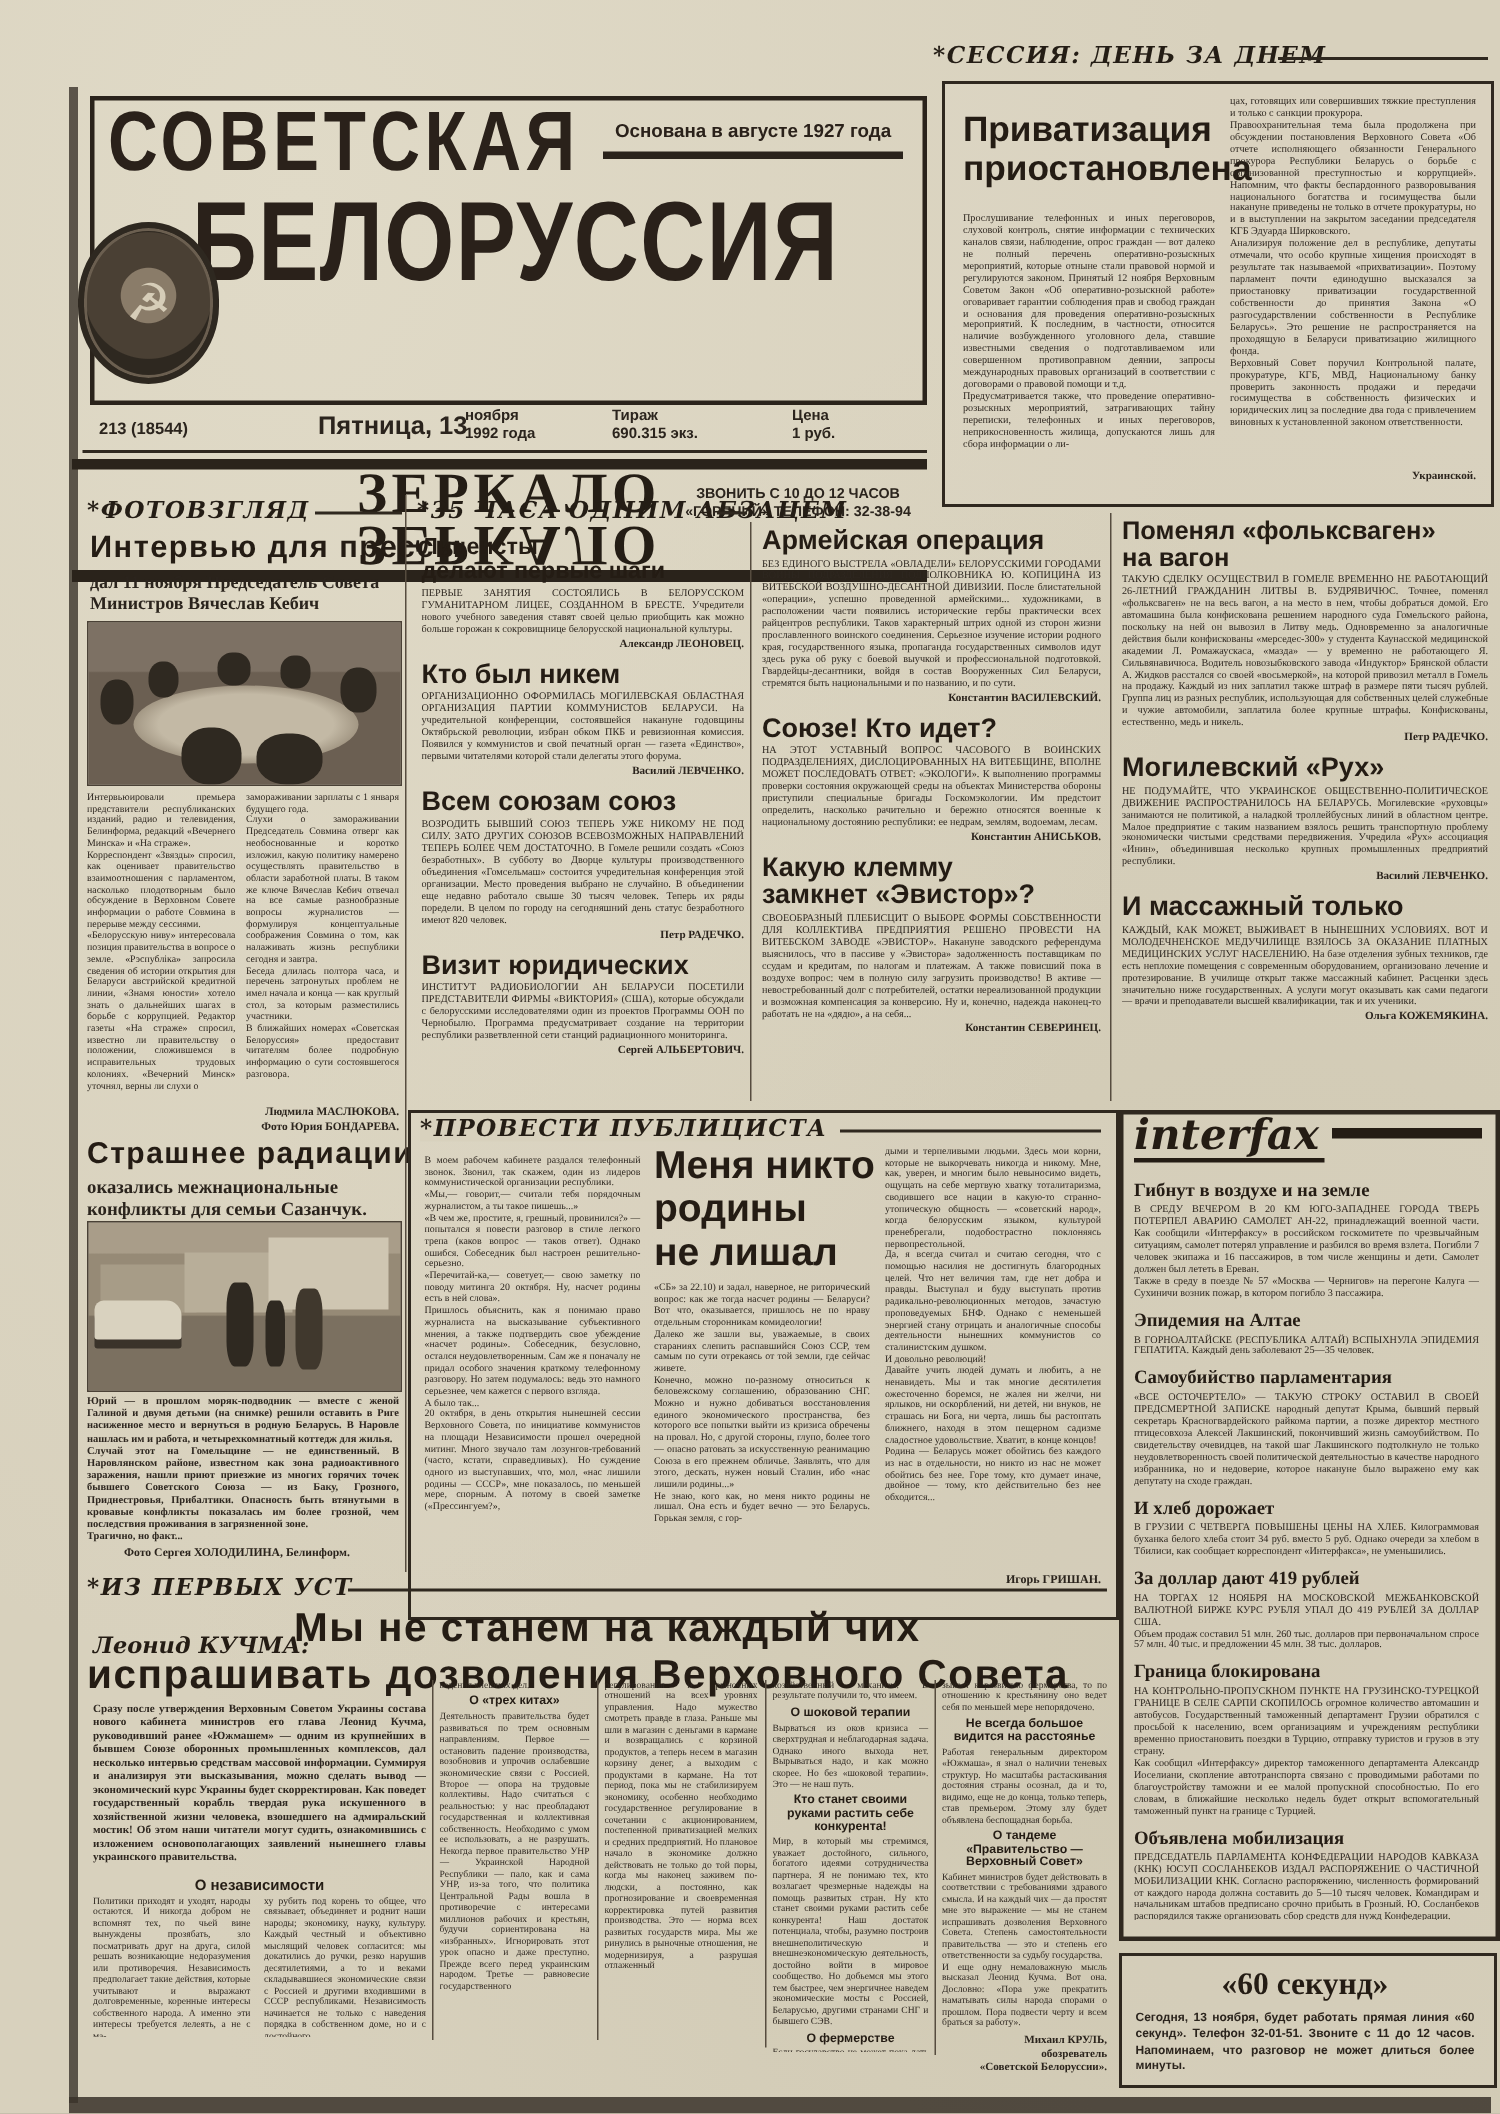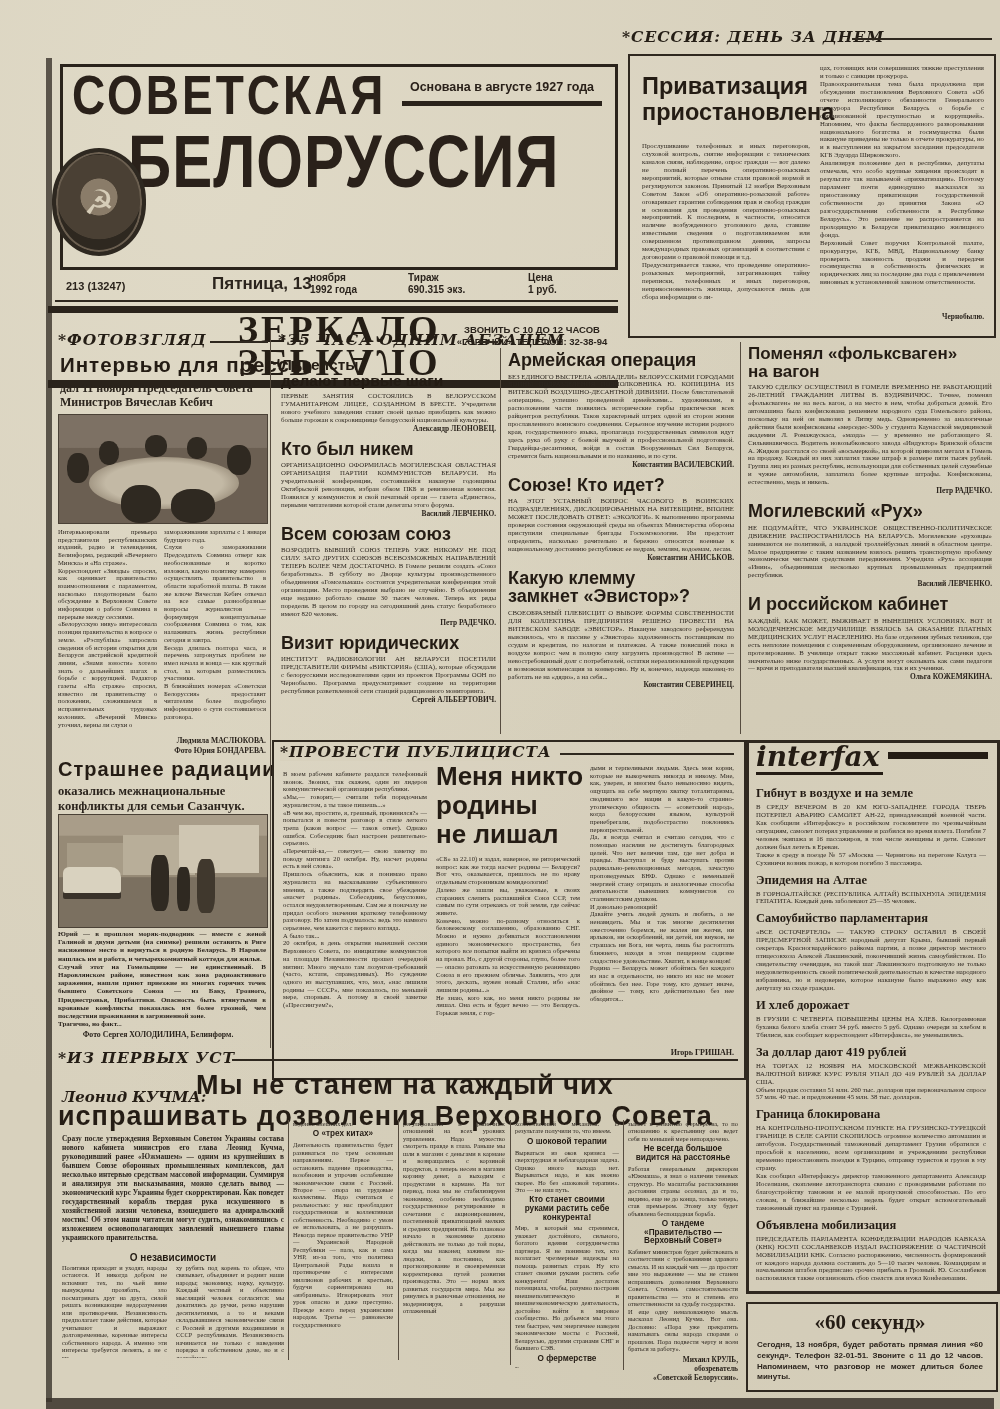--- a/index.html
+++ b/index.html
@@ -42,21 +42,21 @@
   <div class="abs sans" style="left:72px;top:66px;font-weight:bold;font-size:46px;letter-spacing:3px;color:#2a211a;transform:scaleY(1.22);transform-origin:top left;line-height:1;">СОВЕТСКАЯ</div>
   <div class="abs sans" style="left:402px;top:80px;width:200px;text-align:center;font-weight:bold;font-size:12.5px;color:#2a211a;border-bottom:5px solid #2a231b;padding-bottom:7px;">Основана в августе 1927 года</div>
   <div class="abs sans" style="left:128px;top:124px;font-weight:bold;font-size:60px;letter-spacing:1px;color:#2a211a;transform:scaleY(1.25);transform-origin:top left;line-height:1;">БЕЛОРУССИЯ</div>
 
   <div class="abs" style="left:52px;top:148px;width:86px;height:100px;border-radius:50%/48%;
               background:radial-gradient(circle at 50% 45%,#8a7c69 0 26%,#4a4034 27% 60%,#2e2820 61% 100%);
               border:4px solid #2e2820;box-shadow:0 0 0 2px #6b5f50 inset;display:flex;align-items:center;justify-content:center;">
     <span style="font-size:34px;color:#d6cdb8;font-family:'DejaVu Sans',sans-serif;">☭</span>
   </div>
 
-  <div class="abs sans" style="left:66px;top:280px;font-weight:bold;font-size:11px;">213 (13247)</div>
+  <div class="abs sans" style="left:66px;top:280px;font-weight:bold;font-size:11px;">213 (18544)</div>
   <div class="abs sans" style="left:212px;top:274px;font-weight:bold;font-size:17px;">Пятница, 13</div>
   <div class="abs sans pre" style="left:310px;top:272px;font-weight:bold;font-size:10px;line-height:1.2;">ноября
 1992 года</div>
   <div class="abs sans pre" style="left:408px;top:272px;font-weight:bold;font-size:10px;line-height:1.2;">Тираж
 690.315 экз.</div>
   <div class="abs sans pre" style="left:528px;top:272px;font-weight:bold;font-size:10px;line-height:1.2;">Цена
 1 руб.</div>
 
   <div class="abs rule" style="left:55px;top:300px;width:563px;height:2px;"></div>
   <div class="abs" style="left:48px;top:306px;width:570px;height:7px;background:#2a231b;"></div>
@@ -71,21 +71,21 @@
   <div class="abs rule" style="left:852px;top:38px;width:140px;height:2px;"></div>
   <div class="box" style="left:628px;top:54px;width:364px;height:280px;border-width:2.5px;"></div>
   <div class="abs headline pre" style="left:642px;top:74px;width:215px;font-size:23.5px;line-height:1.1;">Приватизация
 приостановлена</div>
   <div class="abs body-text" style="left:642px;top:142px;width:168px;height:184px;">Прослушивание телефонных и иных переговоров, слуховой контроль, снятие информации с технических каналов связи, наблюдение, опрос граждан — вот далеко не полный перечень оперативно-розыскных мероприятий, которые отныне стали правовой нормой и регулируются законом. Принятый 12 ноября Верховным Советом Закон «Об оперативно-розыскной работе» оговаривает гарантии соблюдения прав и свобод граждан и основания для проведения оперативно-розыскных мероприятий. К последним, в частности, относится наличие возбужденного уголовного дела, ставшие известными сведения о подготавливаемом или совершенном противоправном деянии, запросы международных правовых организаций в соответствии с договорами о правовой помощи и т.д.
 Предусматривается также, что проведение оперативно-розыскных мероприятий, затрагивающих тайну переписки, телефонных и иных переговоров, неприкосновенность жилища, допускаются лишь для сбора информации о ли-</div>
   <div class="abs body-text" style="left:820px;top:64px;width:164px;height:246px;">цах, готовящих или совершивших тяжкие преступления и только с санкции прокурора.
 Правоохранительная тема была продолжена при обсуждении постановления Верховного Совета «Об отчете исполняющего обязанности Генерального прокурора Республики Беларусь о борьбе с организованной преступностью и коррупцией». Напомним, что факты беспардонного разворовывания национального богатства и госимущества были накануне приведены не только в отчете прокуратуры, но и в выступлении на закрытом заседании председателя КГБ Эдуарда Ширковского.
 Анализируя положение дел в республике, депутаты отмечали, что особо крупные хищения происходят в результате так называемой «прихватизации». Поэтому парламент почти единодушно высказался за приостановку приватизации государственной собственности до принятия Закона «О разгосударствлении собственности в Республике Беларусь». Это решение не распространяется на проходящую в Беларуси приватизацию жилищного фонда.
 Верховный Совет поручил Контрольной палате, прокуратуре, КГБ, МВД, Национальному банку проверить законность продажи и передачи госимущества в собственность физических и юридических лиц за последние два года с привлечением виновных к установленной законом ответственности.</div>
-  <div class="abs byline" style="left:820px;top:312px;width:164px;">Чернобылю.</div>
+  <div class="abs byline" style="left:820px;top:312px;width:164px;">Украинской.</div>
 
   <div class="abs sec-label" style="left:58px;top:330px;">*ФОТОВЗГЛЯД</div>
   <div class="abs rule" style="left:210px;top:341px;width:58px;height:2px;"></div>
   <div class="abs headline" style="left:60px;top:353px;font-size:20.5px;letter-spacing:1px;">Интервью для прессы</div>
   <div class="abs serif pre" style="left:60px;top:381px;font-weight:bold;font-size:12px;line-height:1.18;">дал 11 ноября Председатель Совета
 Министров Вячеслав Кебич</div>
 
   <div class="photo" style="left:58px;top:414px;width:208px;height:108px;background:linear-gradient(#7d7164 0 30%,#6b5f52 31% 100%);">
     <div class="abs" style="left:30px;top:42px;width:150px;height:52px;border-radius:50%;background:radial-gradient(ellipse,#c3b9a5 0 55%,#9a8e7b 75%,#6b5f52 100%);"></div>
     <div class="pfig" style="left:8px;top:38px;width:22px;height:30px;"></div>
@@ -182,21 +182,21 @@
 на вагон</div>
       <div class="brief-body">ТАКУЮ СДЕЛКУ ОСУЩЕСТВИЛ В ГОМЕЛЕ ВРЕМЕННО НЕ РАБОТАЮЩИЙ 26-ЛЕТНИЙ ГРАЖДАНИН ЛИТВЫ В. БУДРЯВИЧЮС. Точнее, поменял «фольксваген» не на весь вагон, а на место в нем, чтобы добраться домой. Его автомашина была конфискована решением народного суда Гомельского района, поскольку на ней он вывозил в Литву медь. Одновременно за аналогичные действия были конфискованы «мерседес-300» у студента Каунасской медицинской академии Л. Ромажаускаса, «мазда» — у временно не работающего Я. Сильвянавичюса. Водитель новозыбковского завода «Индуктор» Брянской области А. Жидков расстался со своей «восьмеркой», на которой привозил металл в Гомель на продажу. Каждый из них заплатил также штраф в размере пяти тысяч рублей. Группа лиц из разных республик, использующая для собственных целей служебные и чужие автомобили, заплатила более крупные штрафы. Конфискованы, естественно, медь и никель.</div>
       <div class="byline">Петр РАДЕЧКО.</div>
     </div>
     <div class="brief">
       <div class="brief-title big">Могилевский «Рух»</div>
       <div class="brief-body">НЕ ПОДУМАЙТЕ, ЧТО УКРАИНСКОЕ ОБЩЕСТВЕННО-ПОЛИТИЧЕСКОЕ ДВИЖЕНИЕ РАСПРОСТРАНИЛОСЬ НА БЕЛАРУСЬ. Могилевские «руховцы» занимаются не политикой, а наладкой троллейбусных линий в областном центре. Малое предприятие с таким названием взялось решить транспортную проблему экономически чистыми средствами передвижения. Учредила «Рух» ассоциация «Инин», объединившая несколько крупных промышленных предприятий республики.</div>
       <div class="byline">Василий ЛЕВЧЕНКО.</div>
     </div>
     <div class="brief">
-      <div class="brief-title big">И российском кабинет</div>
+      <div class="brief-title big">И массажный только</div>
       <div class="brief-body">КАЖДЫЙ, КАК МОЖЕТ, ВЫЖИВАЕТ В НЫНЕШНИХ УСЛОВИЯХ. ВОТ И МОЛОДЕЧНЕНСКОЕ МЕДУЧИЛИЩЕ ВЗЯЛОСЬ ЗА ОКАЗАНИЕ ПЛАТНЫХ МЕДИЦИНСКИХ УСЛУГ НАСЕЛЕНИЮ. На базе отделения зубных техников, где есть неплохие помещения с современным оборудованием, организовано лечение и протезирование. В училище открыт также массажный кабинет. Расценки здесь значительно ниже государственных. А услуги могут оказывать как сами педагоги — врачи и преподаватели высшей квалификации, так и их ученики.</div>
       <div class="byline">Ольга КОЖЕМЯКИНА.</div>
     </div>
   </div>
 
   <div class="box" style="left:272px;top:740px;width:470px;height:336px;"></div>
   <div class="abs sec-label" style="left:280px;top:742px;background:#d8d1bd;padding-right:8px;">*ПРОВЕСТИ ПУБЛИЦИСТА</div>
   <div class="abs rule" style="left:560px;top:753px;width:174px;height:1.5px;"></div>
 
   <div class="abs body-text" style="left:283px;top:770px;width:144px;height:298px;font-size:6.6px;">В моем рабочем кабинете раздался телефонный звонок. Звонил, так скажем, один из лидеров коммунистической организации республики.

